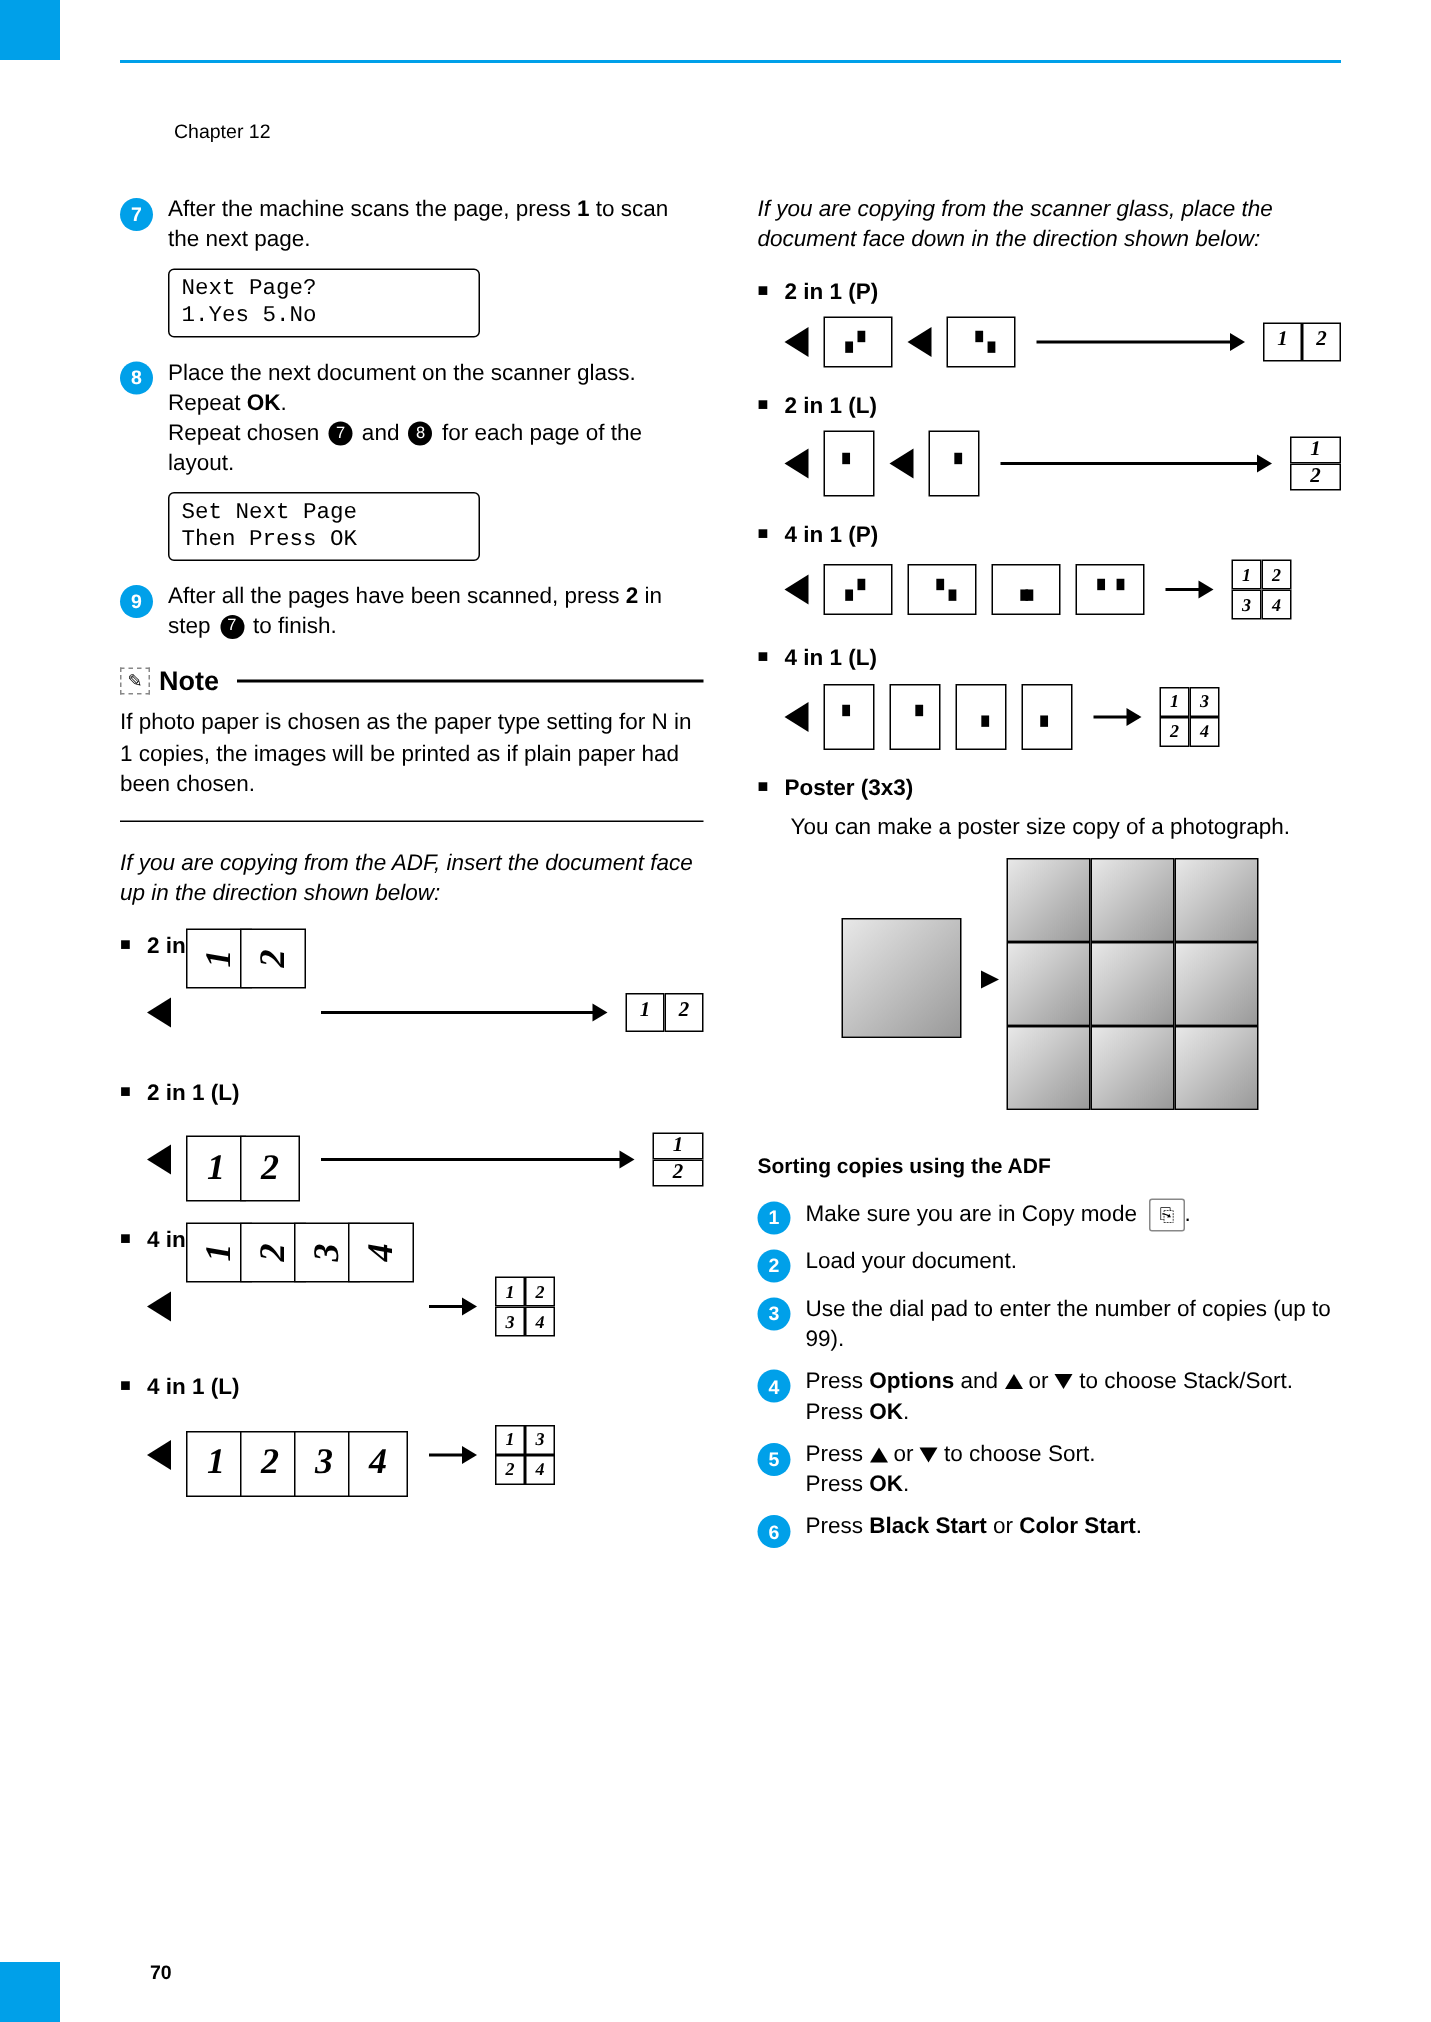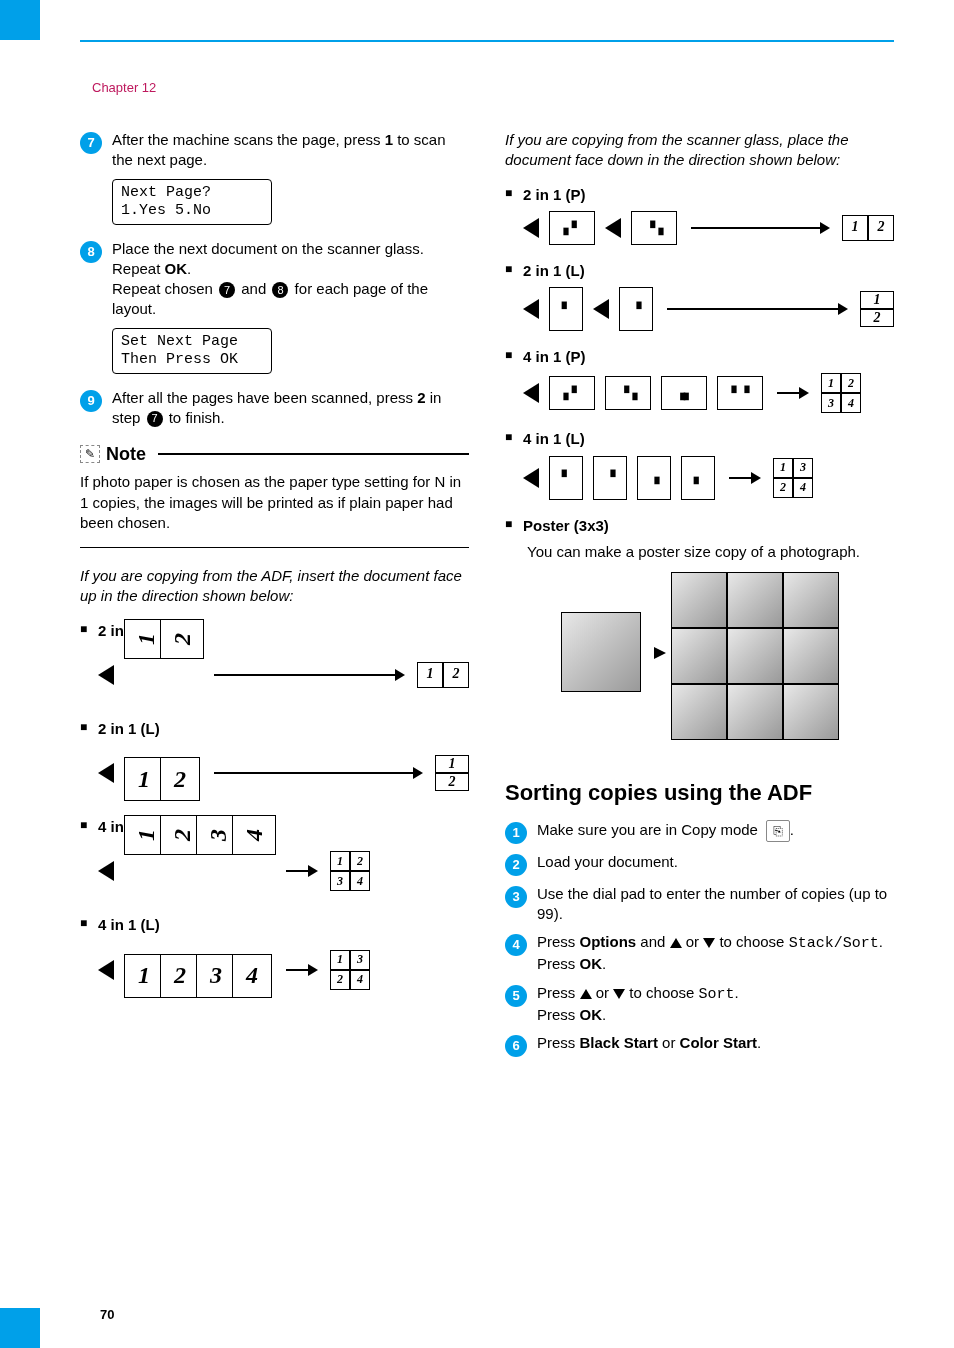--- a/index.html
+++ b/index.html
@@ -1,27 +1,27 @@
 <!DOCTYPE html>
 <html><head>
 <meta charset="utf-8">
 <style>
   * { box-sizing: border-box; margin: 0; padding: 0; }
   html, body { width: 954px; height: 1348px; background: #fff; font-family: Arial, Helvetica, sans-serif; color: #000; }
   .side-tab { position: absolute; left: 0; top: 0; width: 40px; height: 40px; background: #00a0e9; }
   .side-tab.bottom { top: auto; bottom: 0; height: 40px; }
   .top-rule { position: absolute; left: 80px; right: 60px; top: 40px; height: 2px; background: #00a0e9; }
-  .chapter { position: absolute; left: 92px; top: 80px; font-size: 13px; color: #be185d; }
+  .chapter { position: absolute; left: 116px; top: 80px; font-size: 13px; color: #000000; }
   .content { position: absolute; left: 80px; right: 60px; top: 130px; display: flex; gap: 36px; }
   .col { flex: 1; font-size: 15px; line-height: 1.35; }
   .step-row { display: flex; align-items: flex-start; gap: 10px; margin-bottom: 8px; }
   .step-num { flex: 0 0 22px; height: 22px; border-radius: 11px; background: #00a0e9; color: #fff; font-size: 13px; font-weight: bold; display: flex; align-items: center; justify-content: center; margin-top: 2px; }
   .step-text { flex: 1; }
   .inline-dot { display: inline-flex; width: 16px; height: 16px; border-radius: 8px; background: #000; color: #fff; font-size: 11px; align-items: center; justify-content: center; vertical-align: middle; margin: 0 2px; }
-  .lcd { border: 1.5px solid #000; border-radius: 4px; padding: 4px 8px; font-family: "Courier New", monospace; font-size: 15px; line-height: 1.2; margin: 6px 16px 14px 32px; width: 160px; }
+  .lcd { border: 1.5px solid #000; border-radius: 4px; padding: 4px 8px; font-family: "Courier New", monospace; font-size: 15px; line-height: 1.2; margin: 6px 16px 14px 32px; width: 208px; }
   .note-head { display: flex; align-items: center; gap: 6px; margin: 14px 0 0 0; }
   .note-icon { width: 20px; height: 18px; border: 1px dashed #888; display: inline-flex; align-items: center; justify-content: center; font-size: 12px; }
   .note-rule { flex: 1; height: 1.5px; background: #000; margin-left: 6px; }
   .note-body { margin: 6px 0 0 0; }
   .note-divider { height: 1px; background: #000; margin: 14px 0 18px 0; }
   .para { margin: 0 0 14px 0; font-style: italic; }
   .item-head { font-weight: bold; margin: 10px 0 6px 18px; position: relative; }
   .item-head::before { content: "■"; position: absolute; left: -18px; top: 0; font-size: 12px; color: #000; }
   .diagram { margin: 4px 0 16px 18px; display: flex; align-items: center; gap: 10px; }
   .tri-left { width: 0; height: 0; border-top: 10px solid transparent; border-bottom: 10px solid transparent; border-right: 16px solid #000; }
@@ -32,23 +32,23 @@
   .arrow-line::after { content: ""; position: absolute; right: -2px; top: -5px; width: 0; height: 0; border-top: 6px solid transparent; border-bottom: 6px solid transparent; border-left: 10px solid #000; }
   .arrow-line.short { flex: 0 0 30px; }
   .grid2x2 { display: grid; grid-template-columns: auto auto; grid-template-rows: auto auto; }
   .grid2x2 .tile.small { min-width: 20px; height: 20px; font-size: 12px; }
   .cascade-wrap { display: inline-flex; align-items: flex-end; position: relative; }
   .cascade-wrap .ctile { border: 1.5px solid #000; width: 40px; height: 44px; background: #fff; display: flex; align-items: center; justify-content: center; font-family: Georgia, serif; font-style: italic; font-weight: bold; font-size: 24px; }
   .cascade-wrap .ctile + .ctile { margin-left: -4px; margin-top: 12px; }
   .cascade-wrap.tall .ctile { transform-origin: left top; }
   .glass-tile { border: 1.5px solid #000; width: 46px; height: 34px; display: flex; align-items: center; justify-content: center; font-family: Georgia, serif; font-style: italic; font-weight: bold; font-size: 18px; background: #fff; }
   .glass-tile.img { font-style: normal; font-size: 12px; letter-spacing: -1px; }
-  .heading { font-weight: bold; font-size: 22px; margin: 38px 0 12px 0; }
+  .heading { font-weight: bold; font-size: 14px; margin: 28px 0 12px 0; }
   .btn-key { font-weight: bold; }
-  .mono { font-family: Liberation Mono, monospace; }
+  .mono { font-family: Liberation Sans, sans-serif; }
   .copy-icon { display: inline-block; border: 1px solid #888; border-radius: 2px; padding: 2px 6px; font-size: 12px; vertical-align: middle; margin-left: 4px; }
   .tri-up { display: inline-block; width: 0; height: 0; border-left: 6px solid transparent; border-right: 6px solid transparent; border-bottom: 10px solid #000; vertical-align: middle; }
   .tri-down { display: inline-block; width: 0; height: 0; border-left: 6px solid transparent; border-right: 6px solid transparent; border-top: 10px solid #000; vertical-align: middle; }
   .page-num { position: absolute; left: 100px; bottom: 26px; font-size: 13px; font-weight: bold; }
   .poster-fig { display: flex; justify-content: center; margin: 10px 18px; }
   .poster-grid { display: grid; grid-template-columns: repeat(3, 56px); grid-template-rows: repeat(3, 56px); gap: 0; }
   .poster-grid div { border: 1px solid #000; background: linear-gradient(135deg, #e8e8e8 0%, #999 100%); }
   .poster-single { width: 80px; height: 80px; border: 1px solid #000; background: linear-gradient(135deg, #e8e8e8 0%, #999 100%); margin-right: 30px; margin-top: 40px; position: relative; }
   .poster-single::after { content: ""; position: absolute; right: -26px; top: 34px; width: 0; height: 0; border-top: 6px solid transparent; border-bottom: 6px solid transparent; border-left: 12px solid #000; }
 </style>

